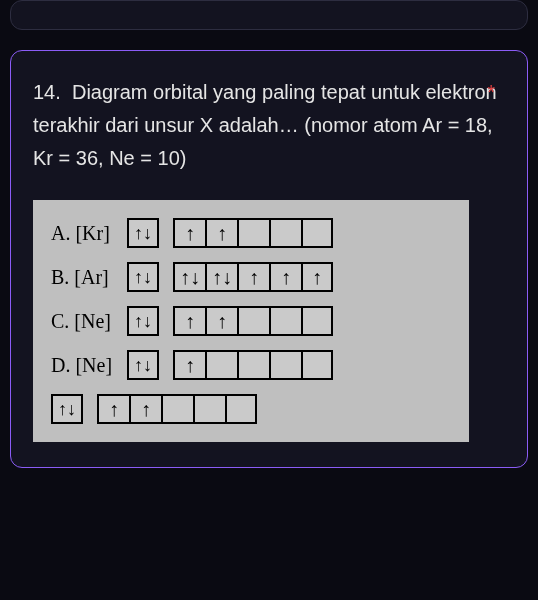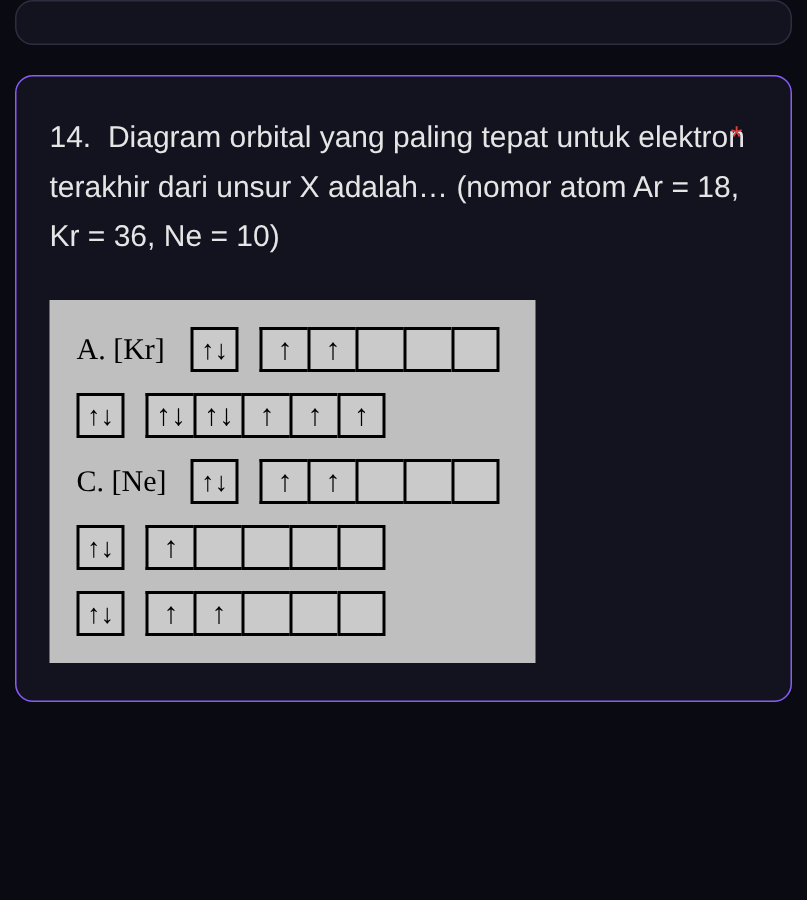--- a/index.html
+++ b/index.html
@@ -38,21 +38,21 @@
       color: #e04040;
       position: absolute;
       right: 10px;
       top: 0;
       font-size: 20px;
     }
     .orbital-image {
       margin-top: 25px;
       background: #bfbfbf;
       padding: 18px 18px 18px 18px;
-      width: 324px;
+      width: 436px;
     }
     .option-row {
       display: flex;
       align-items: center;
       margin-bottom: 14px;
       gap: 14px;
     }
     .option-row:last-child {
       margin-bottom: 0;
     }
@@ -118,20 +118,21 @@
       <div class="orbital-group">
         <div class="orbital-box">↑</div>
         <div class="orbital-box">↑</div>
         <div class="orbital-box"></div>
         <div class="orbital-box"></div>
         <div class="orbital-box"></div>
       </div>
     </div>
 
     <div class="option-row">
+      <span class="option-label">B. [Ar]</span>
       <div class="orbital-single">↑↓</div>
       <div class="orbital-group">
         <div class="orbital-box">↑↓</div>
         <div class="orbital-box">↑↓</div>
         <div class="orbital-box">↑</div>
         <div class="orbital-box">↑</div>
         <div class="orbital-box">↑</div>
       </div>
     </div>
 
@@ -141,20 +142,21 @@
       <div class="orbital-group">
         <div class="orbital-box">↑</div>
         <div class="orbital-box">↑</div>
         <div class="orbital-box"></div>
         <div class="orbital-box"></div>
         <div class="orbital-box"></div>
       </div>
     </div>
 
     <div class="option-row">
+      <span class="option-label">D. [Ne]</span>
       <div class="orbital-single">↑↓</div>
       <div class="orbital-group">
         <div class="orbital-box">↑</div>
         <div class="orbital-box"></div>
         <div class="orbital-box"></div>
         <div class="orbital-box"></div>
         <div class="orbital-box"></div>
       </div>
     </div>
 

